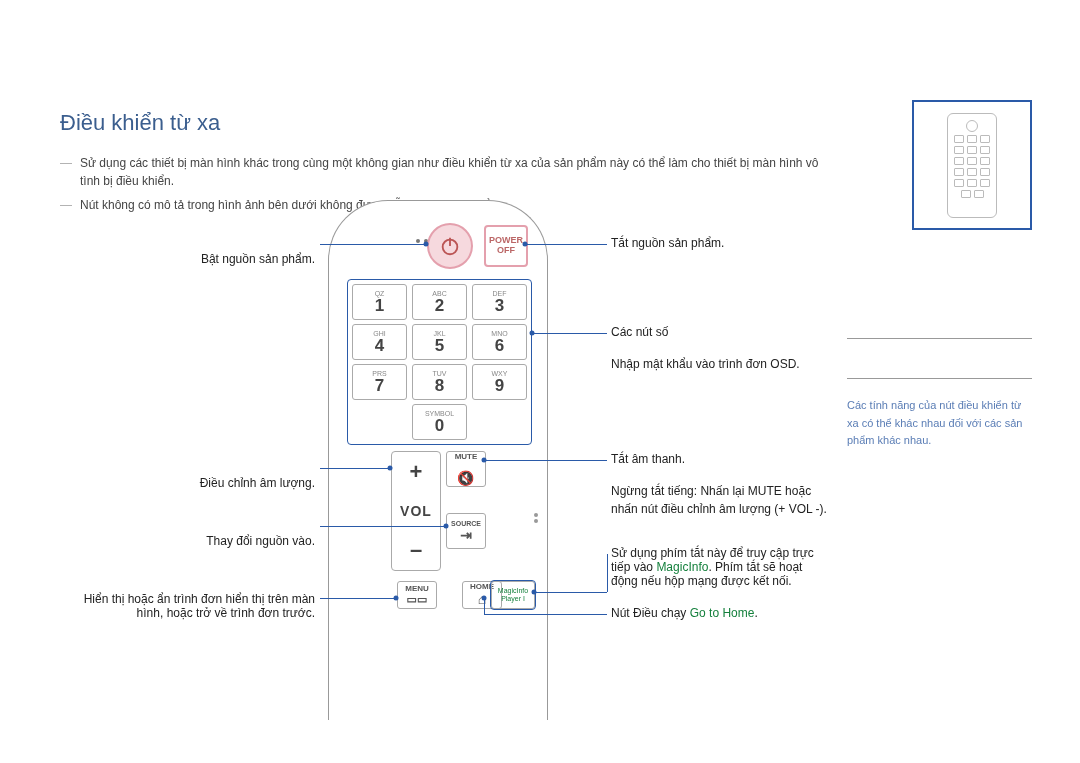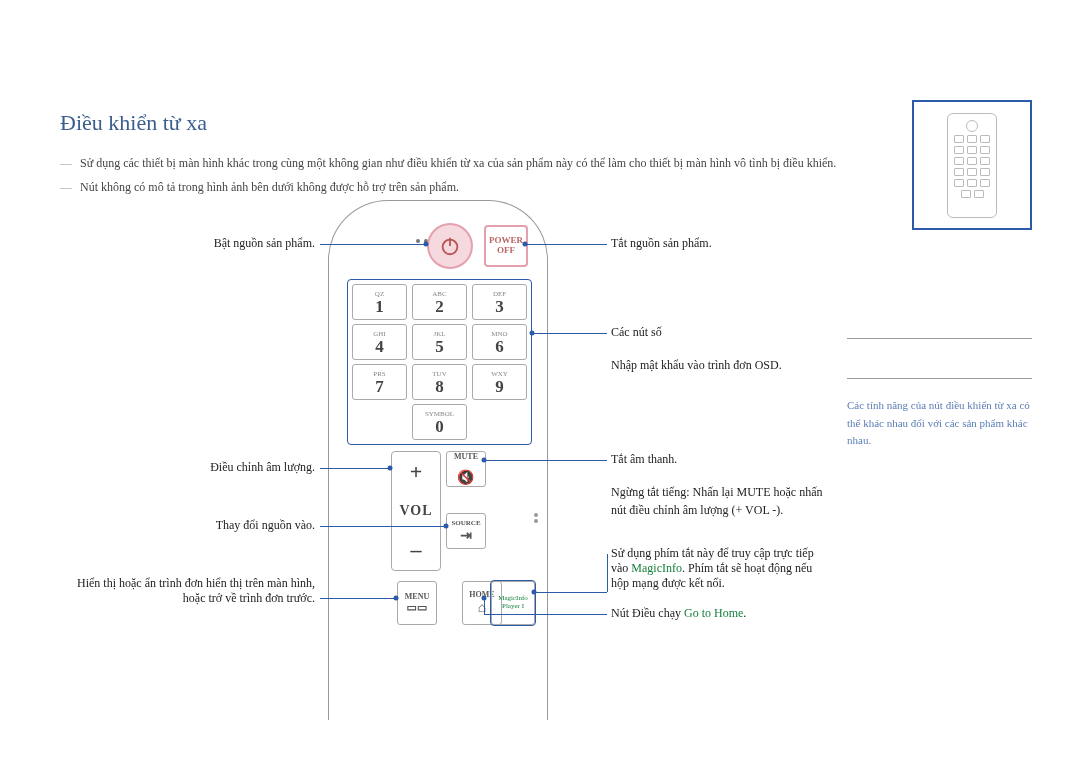--- a/index.html
+++ b/index.html
@@ -8,21 +8,20 @@
     height: 763px;
     background: #fff;
     font-family: Arial, Helvetica, sans-serif;
     color: #333;
     position: relative;
     overflow: hidden;
   }
   .page {
     padding: 110px 28px 20px 60px;
     position: relative;
-    font-family: Liberation Serif, serif;
   }
   .title {
     font-size: 22px;
     color: #3b5e8e;
     font-weight: 500;
     margin-bottom: 18px;
   }
   .dash-note {
     display: flex;
     font-size: 12px;
@@ -164,37 +163,38 @@
     font-size: 8px; font-weight:bold; color:#555;
   }
   .source {
     position: absolute; left: 99px; top: 62px;
     width: 40px; height: 36px; border: 1.5px solid #aaa; border-radius: 3px;
     display:flex; flex-direction:column; align-items:center; justify-content:center;
     font-size: 7px; font-weight:bold; color:#555;
   }
   .menu-btn, .home-btn, .magic-btn {
     position:absolute; top: 130px;
-    width: 40px; height: 44px; border: 1.5px solid #aaa; border-radius: 3px;
+    width: 40px; height: 28px; border: 1.5px solid #aaa; border-radius: 3px;
     display:flex; flex-direction:column; align-items:center; justify-content:center;
     font-size: 8px; font-weight:bold; color:#555; line-height:1.1;
   }
   .menu-btn { left: 50px; }
   .home-btn { left: 115px; }
   .magic-btn { left: 144px; width: 44px; font-size: 7px; font-weight:normal; }
   .magic-btn.hl { outline: 1.5px solid #2a5aa8; outline-offset: 0; }
 
   
   .callout-left {
     position: absolute;
     text-align: right;
     font-size: 12px;
     color: #222;
     width: 255px;
     left: 0;
+    margin-top: 16px;
   }
   .callout-right {
     position: absolute;
     font-size: 12px;
     color: #222;
     width: 220px;
     left: 551px;
   }
   .sub { display:block; font-size: 12px; color:#222; margin-top: 16px; line-height: 1.5;}
   .hl { color: #15803d; }

